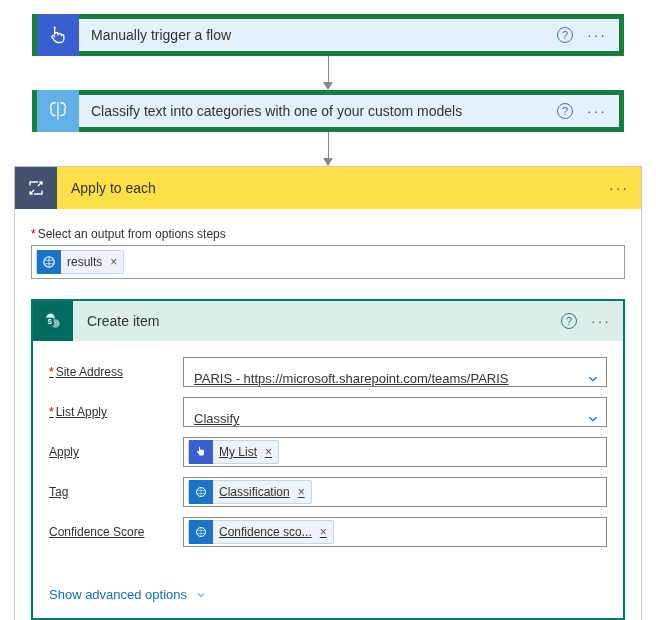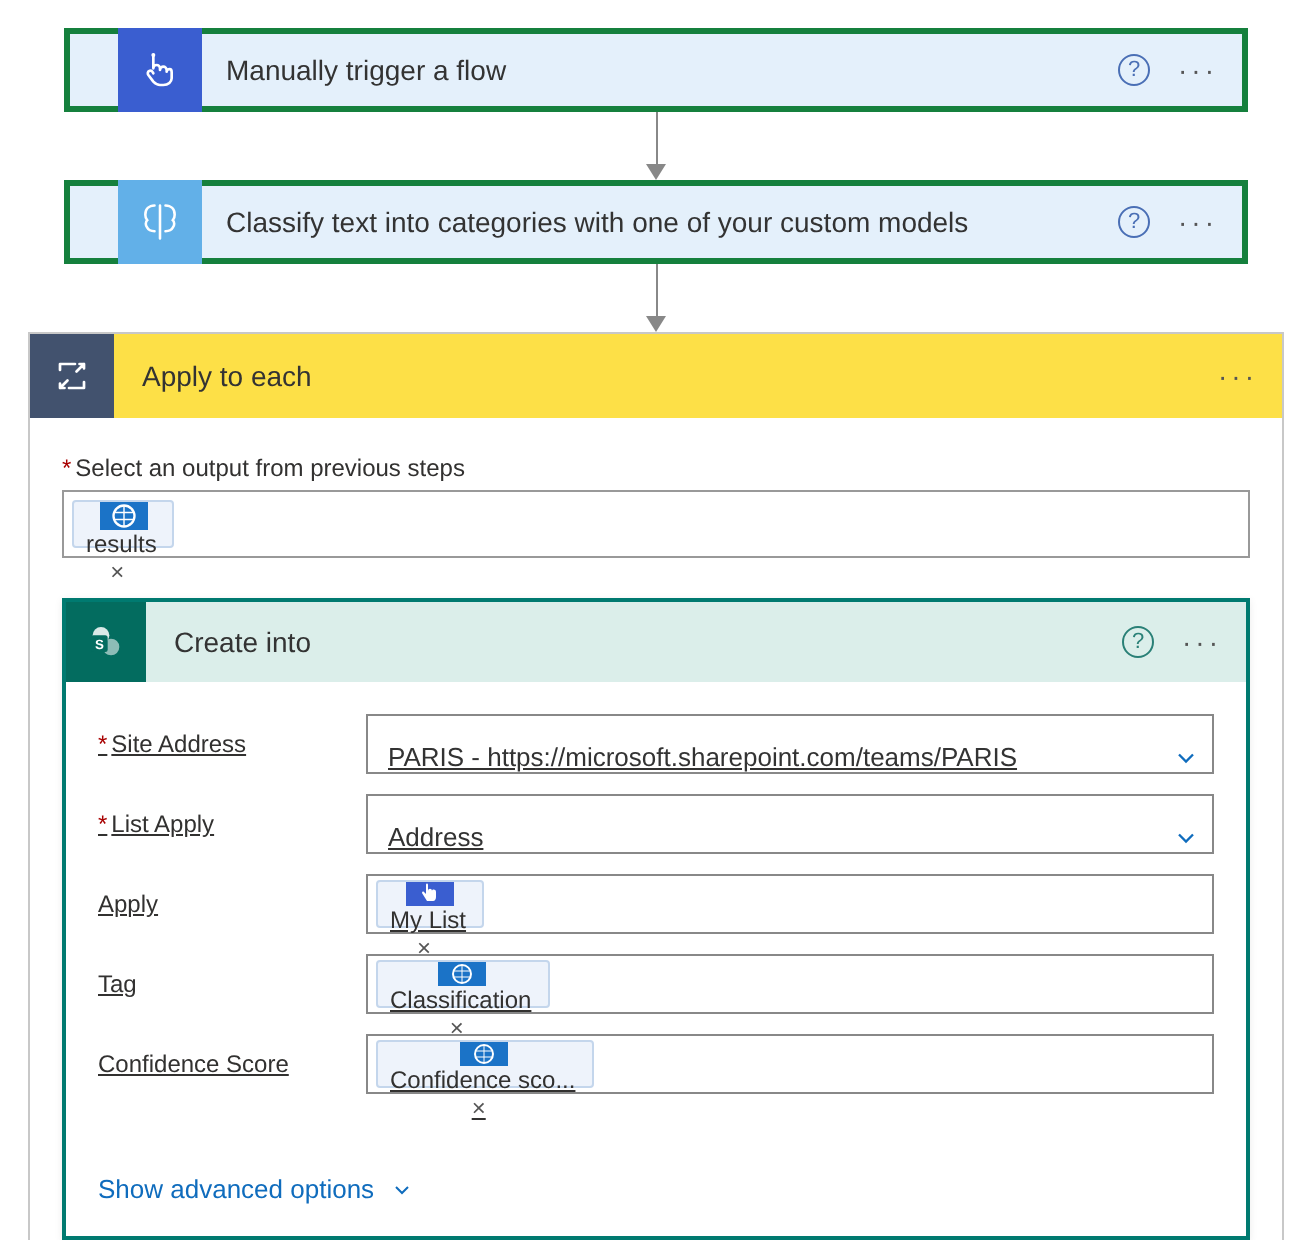--- a/index.html
+++ b/index.html
@@ -2,22 +2,22 @@
 <html><head>
 <meta charset="utf-8">
 <style>
   * { box-sizing: border-box; font-family: "Segoe UI", Arial, sans-serif; }
   body { margin: 0; background: #fff; padding: 14px; font-size: 13px; color: #323130; }
   .canvas { width: 628px; margin: 0 auto; }
 
   
   .small-card {
     width: 592px; height: 42px; margin: 0 auto;
-    border: 3px solid #15803d; background: #e4f0fb;
-    display: flex; align-items: center; padding-left: 24px;
+    border: 5px solid #15803d; background: #e4f0fb;
+    display: flex; align-items: center;
   }
   .small-card .iconbox {
     width: 42px; height: 42px; display: flex; align-items: center; justify-content: center;
   }
   .blue-iconbox { background: #3a5ed0; }
   .small-card .title { flex: 1; font-size: 14px; padding-left: 12px; color: #333; }
   .card-actions { display: flex; align-items: center; padding-right: 10px; gap: 12px; }
   .help-circle {
     width: 16px; height: 16px; border: 1px solid #4a6fb5; border-radius: 50%;
     display: inline-flex; align-items: center; justify-content: center;
@@ -58,21 +58,21 @@
     font-size: 12px; background: #f3f2f1; cursor: default;
   }
   .token .ticon {
     width: 24px; height: 24px; display: inline-flex; align-items: center; justify-content: center;
     color: #fff;
   }
   .ticon.blue { background: #1b73c7; }
   .ticon.navy { background: #3a5ed0; }
   .token .ttext { padding: 0 8px 0 6px; font-size: 12px; }
   .token .tclose { padding: 0 6px 0 0; color: #555; cursor: pointer; font-size: 12px; }
-  .token.light { background: #eef3fb; border: 1px solid #c4d6ec; flex-direction: column; }
+  .token.light { background: #eef3fb; border: 1px solid #c4d6ec; }
 
   
   .inner-card {
     margin-top: 20px;
     border: 2px solid #007a70; background: #fff;
     box-shadow: 0 1px 4px rgba(0,0,0,0.08);
   }
   .inner-header {
     background: #dbeeea; height: 40px; display: flex; align-items: center;
   }
@@ -156,21 +156,21 @@
         </svg>
       </div>
       <div class="title">Apply to each</div>
       <div class="card-actions">
         <span class="menu-dots">···</span>
       </div>
     </div>
 
     <div class="outer-body">
       <div class="field-label">
-        <span class="req">*</span><span>Select an output from previous steps</span>
+        <span class="req">*</span><span>Select an output from options steps</span>
       </div>
       <div class="output-box">
         <span class="token light">
           <span class="ticon blue">
             <svg width="14" height="14" viewBox="0 0 24 24">
                 <circle cx="12" cy="12" r="9" fill="none" stroke="#fff" stroke-width="2"></circle>
                 <path d="M12 3v18M4 9h16M4 15h16" stroke="#fff" stroke-width="1.2"></path>
               </svg>
           </span>
           <span class="ttext">results</span>
@@ -181,21 +181,21 @@
       <div class="inner-card">
         <div class="inner-header">
           <div class="inner-iconbox">
             <svg width="20" height="20" viewBox="0 0 24 24">
               <circle cx="9" cy="8" r="5" fill="#fff" opacity="0.85"></circle>
               <circle cx="15" cy="15" r="5" fill="#fff" opacity="0.55"></circle>
               <rect x="3" y="8" width="10" height="10" rx="1.5" fill="#036c5f"></rect>
               <text x="8" y="16" text-anchor="middle" font-size="8" fill="#fff" font-weight="bold">S</text>
             </svg>
           </div>
-          <div class="title">Create into</div>
+          <div class="title">Create item</div>
           <div class="card-actions">
             <span class="help-circle" style="border-color:#2a8077;color:#2a8077">?</span>
             <span class="menu-dots">···</span>
           </div>
         </div>
 
         <div class="inner-body">
 
           <div class="form-row">
             <div class="flabel">
@@ -212,21 +212,21 @@
               </div>
             </div>
           </div>
 
           <div class="form-row">
             <div class="flabel">
               <span class="req">*</span><span>List Apply</span>
             </div>
             <div class="fcontrol">
               <div class="select-box">
-                <span class="sval">Address</span>
+                <span class="sval">Classify</span>
                 <span class="chev">
                   <svg width="14" height="14" viewBox="0 0 24 24">
                       <path d="M6 9l6 6 6-6" fill="none" stroke="#0f6cbd" stroke-width="2"></path>
                     </svg>
                 </span>
               </div>
             </div>
           </div>
 
           <div class="form-row">

